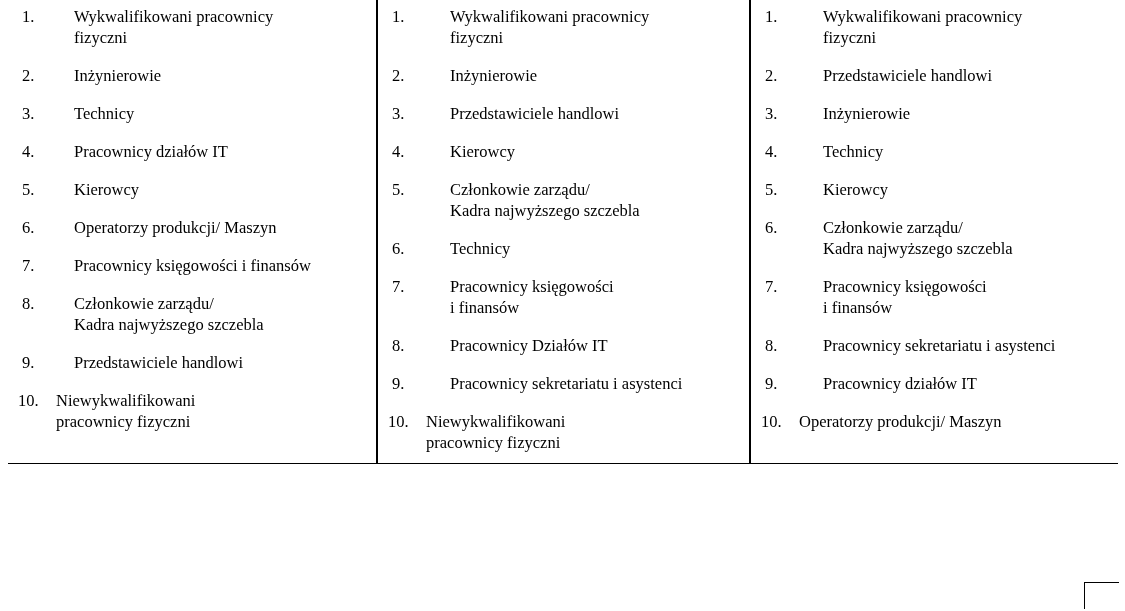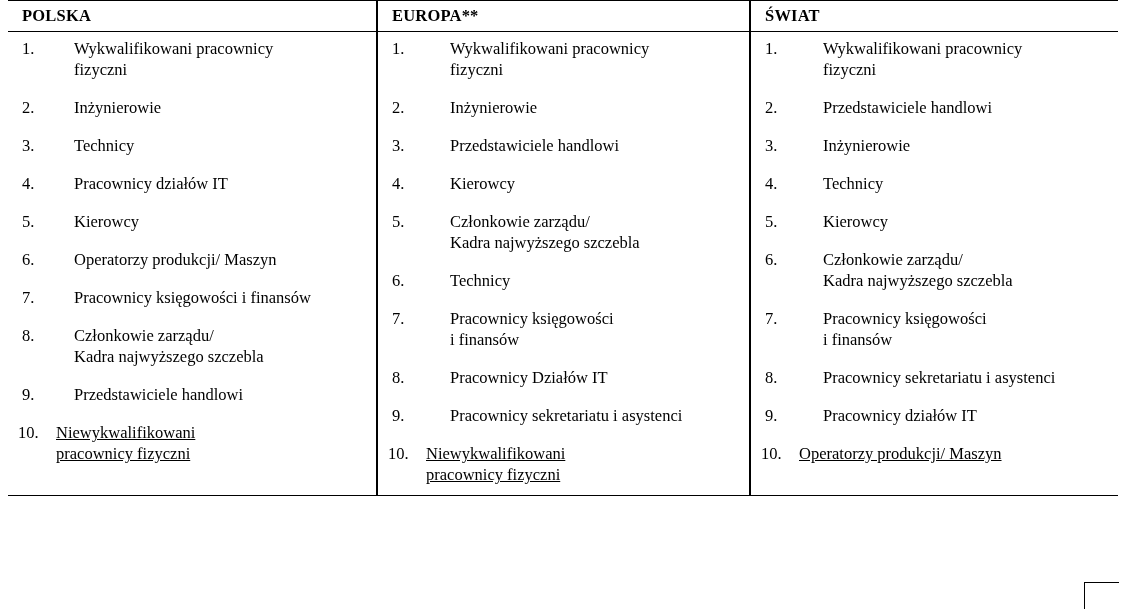--- a/index.html
+++ b/index.html
@@ -62,21 +62,21 @@
   ol.joblist li {
     position: relative;
     font-family: "Liberation Serif", serif;
     font-size: 16.5px;
     line-height: 21px;
     min-height: 21px;
     padding: 0 6px 0 66px;
     margin: 0 0 17px 0;
     white-space: pre-line;
   }
-  ol.joblist li:last-child { margin-bottom: 0; text-decoration: underline; }
+  ol.joblist li:last-child { margin-bottom: 0; }
   ol.joblist li .num {
     position: absolute;
     left: 14px;
     top: 0;
     width: 44px;
     text-align: left;
     font-family: "Liberation Serif", serif;
     font-size: 16.5px;
   }
   ol.joblist li.n10 .num { left: 10px; }
@@ -105,31 +105,20 @@
 
 <div class="sheet">
 
   <table class="table">
     <colgroup>
       <col class="c1">
       <col class="c2">
       <col class="c3">
     </colgroup>
     <tbody>
-      <tr class="hdr-row">
-        <td>
-          <span class="hdr-title">POLSKA</span>
-        </td>
-        <td class="sep-left">
-          <span class="hdr-title">EUROPA**</span>
-        </td>
-        <td class="sep-left">
-          <span class="hdr-title">ŚWIAT</span>
-        </td>
-      </tr>
 
       <tr class="body-row">
         <td class="clip col-polska">
           <ol class="joblist">
             <li><span class="num">1.</span><span>Wykwalifikowani pracownicy
 fizyczni</span></li>
             <li><span class="num">2.</span><span>Inżynierowie</span></li>
             <li><span class="num">3.</span><span>Technicy</span></li>
             <li><span class="num">4.</span><span>Pracownicy działów IT</span></li>
             <li><span class="num">5.</span><span>Kierowcy</span></li>

